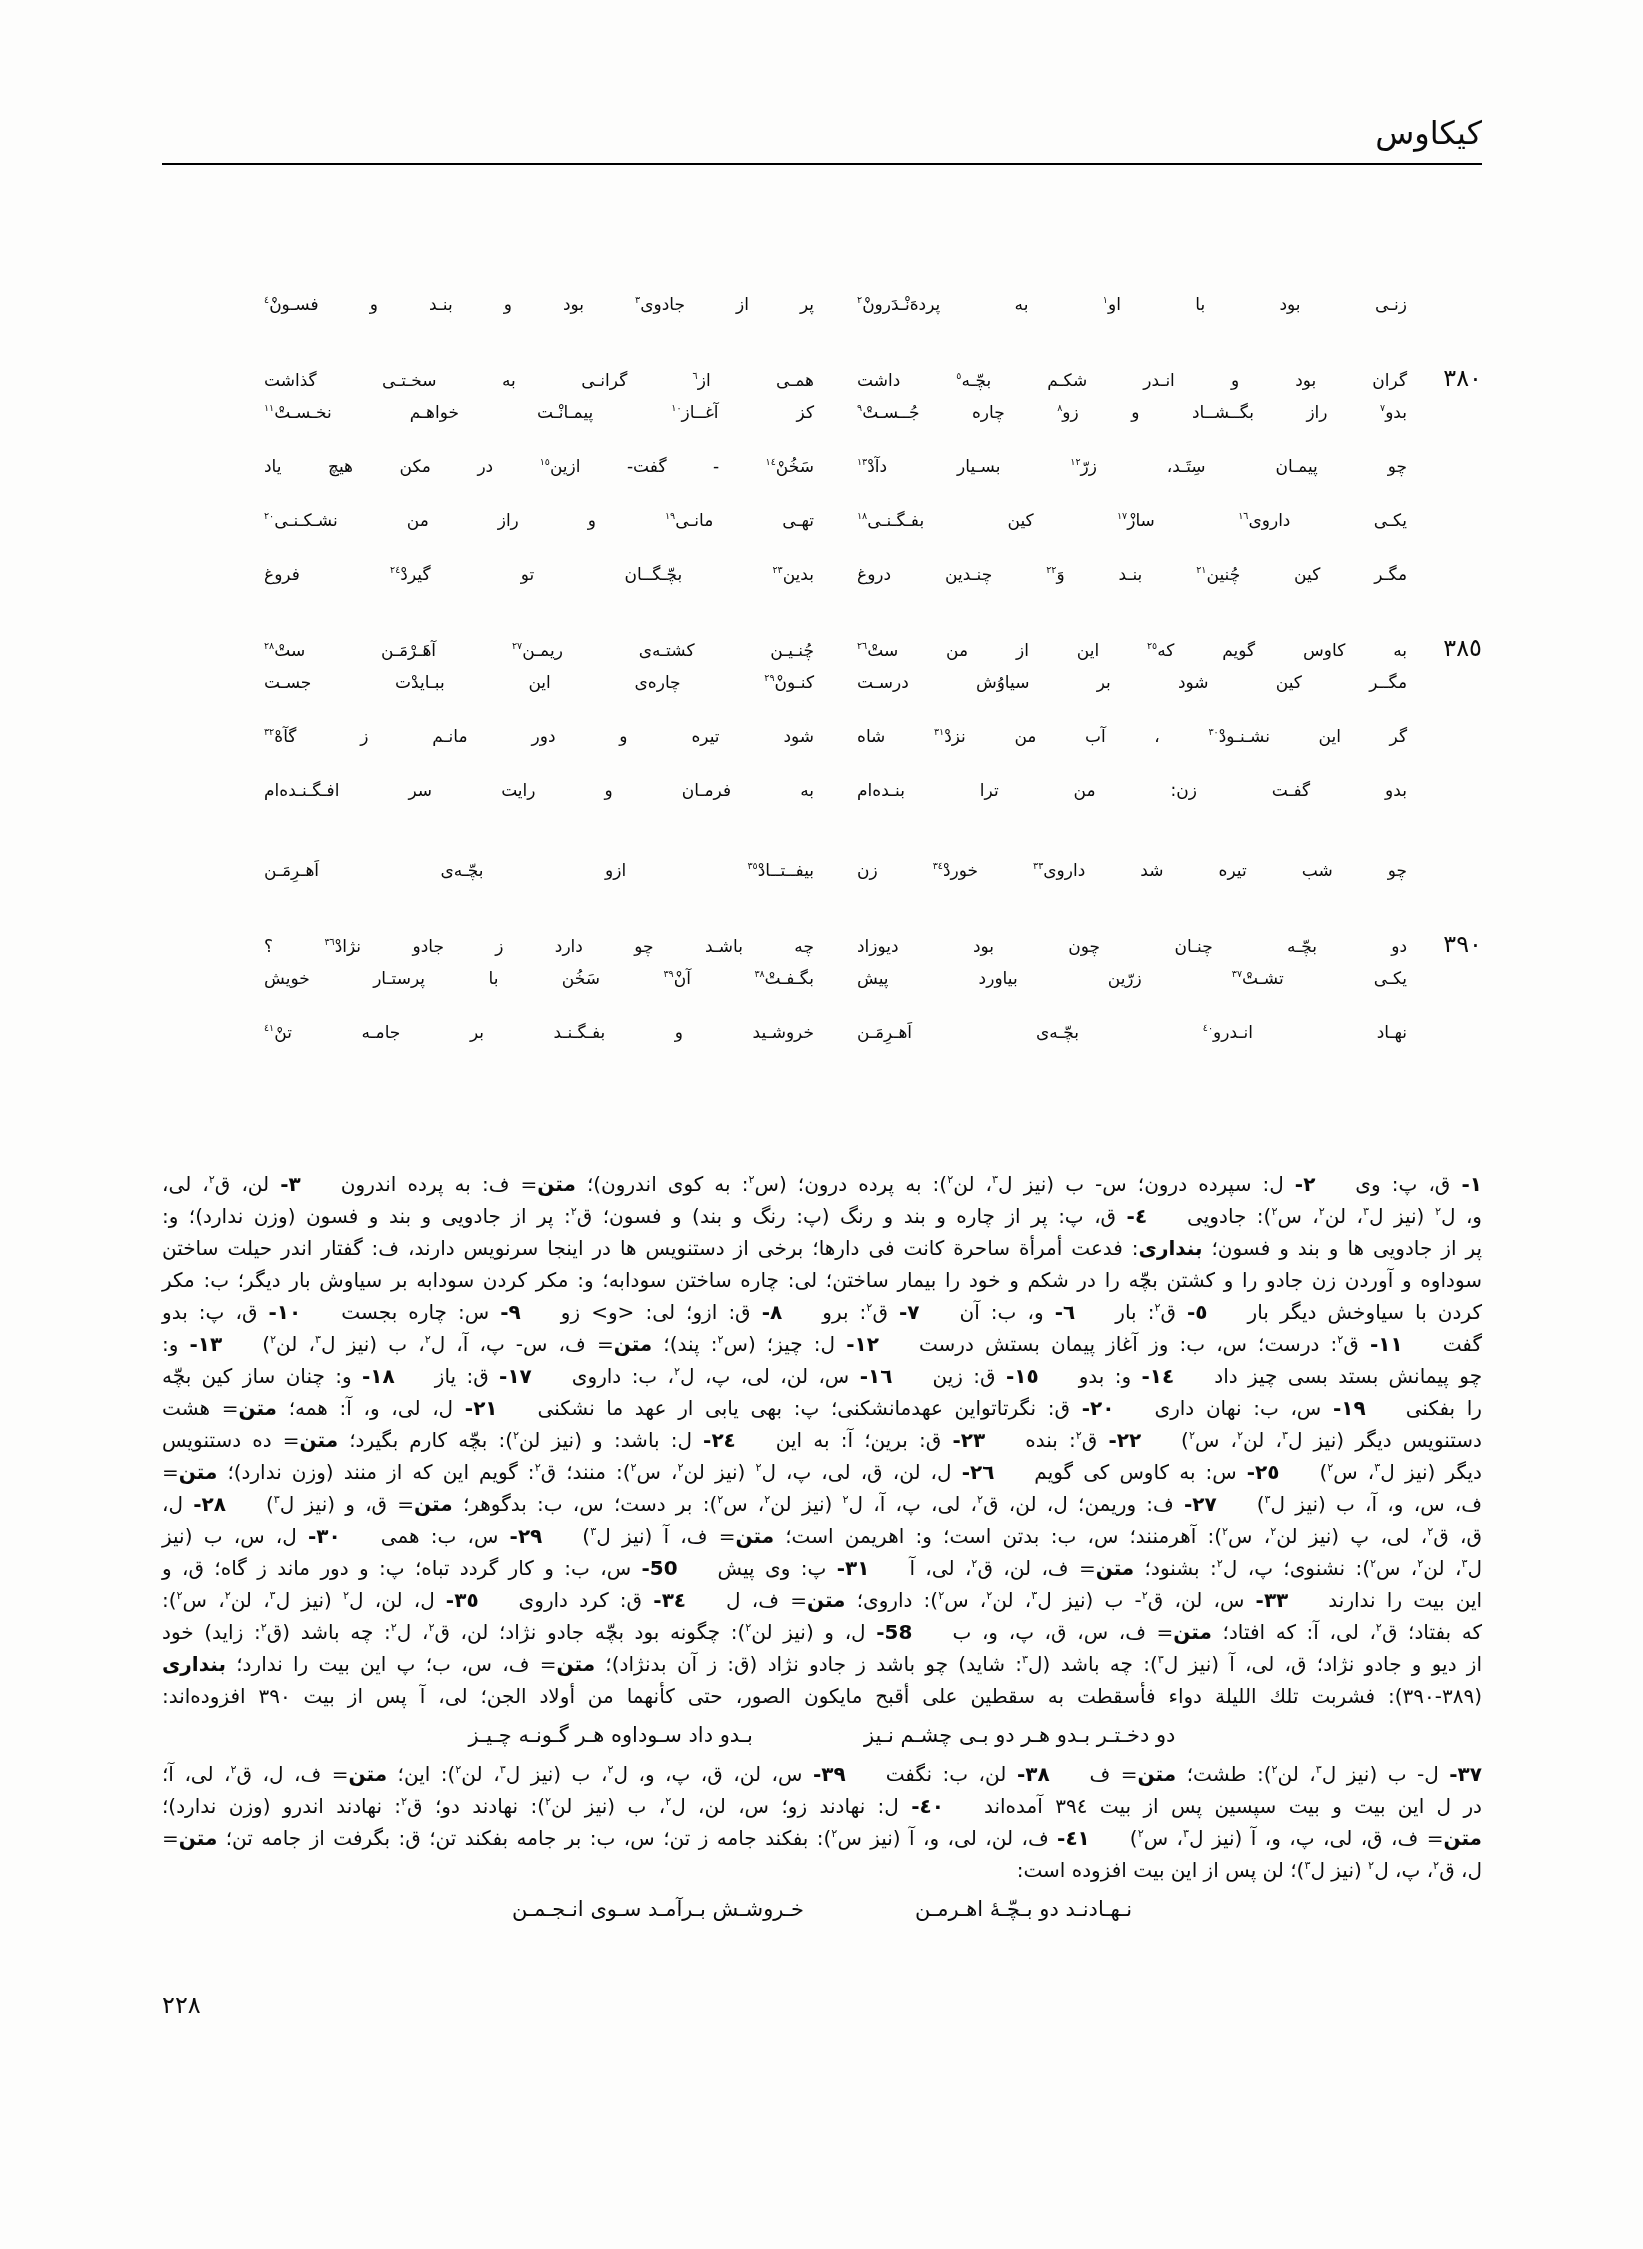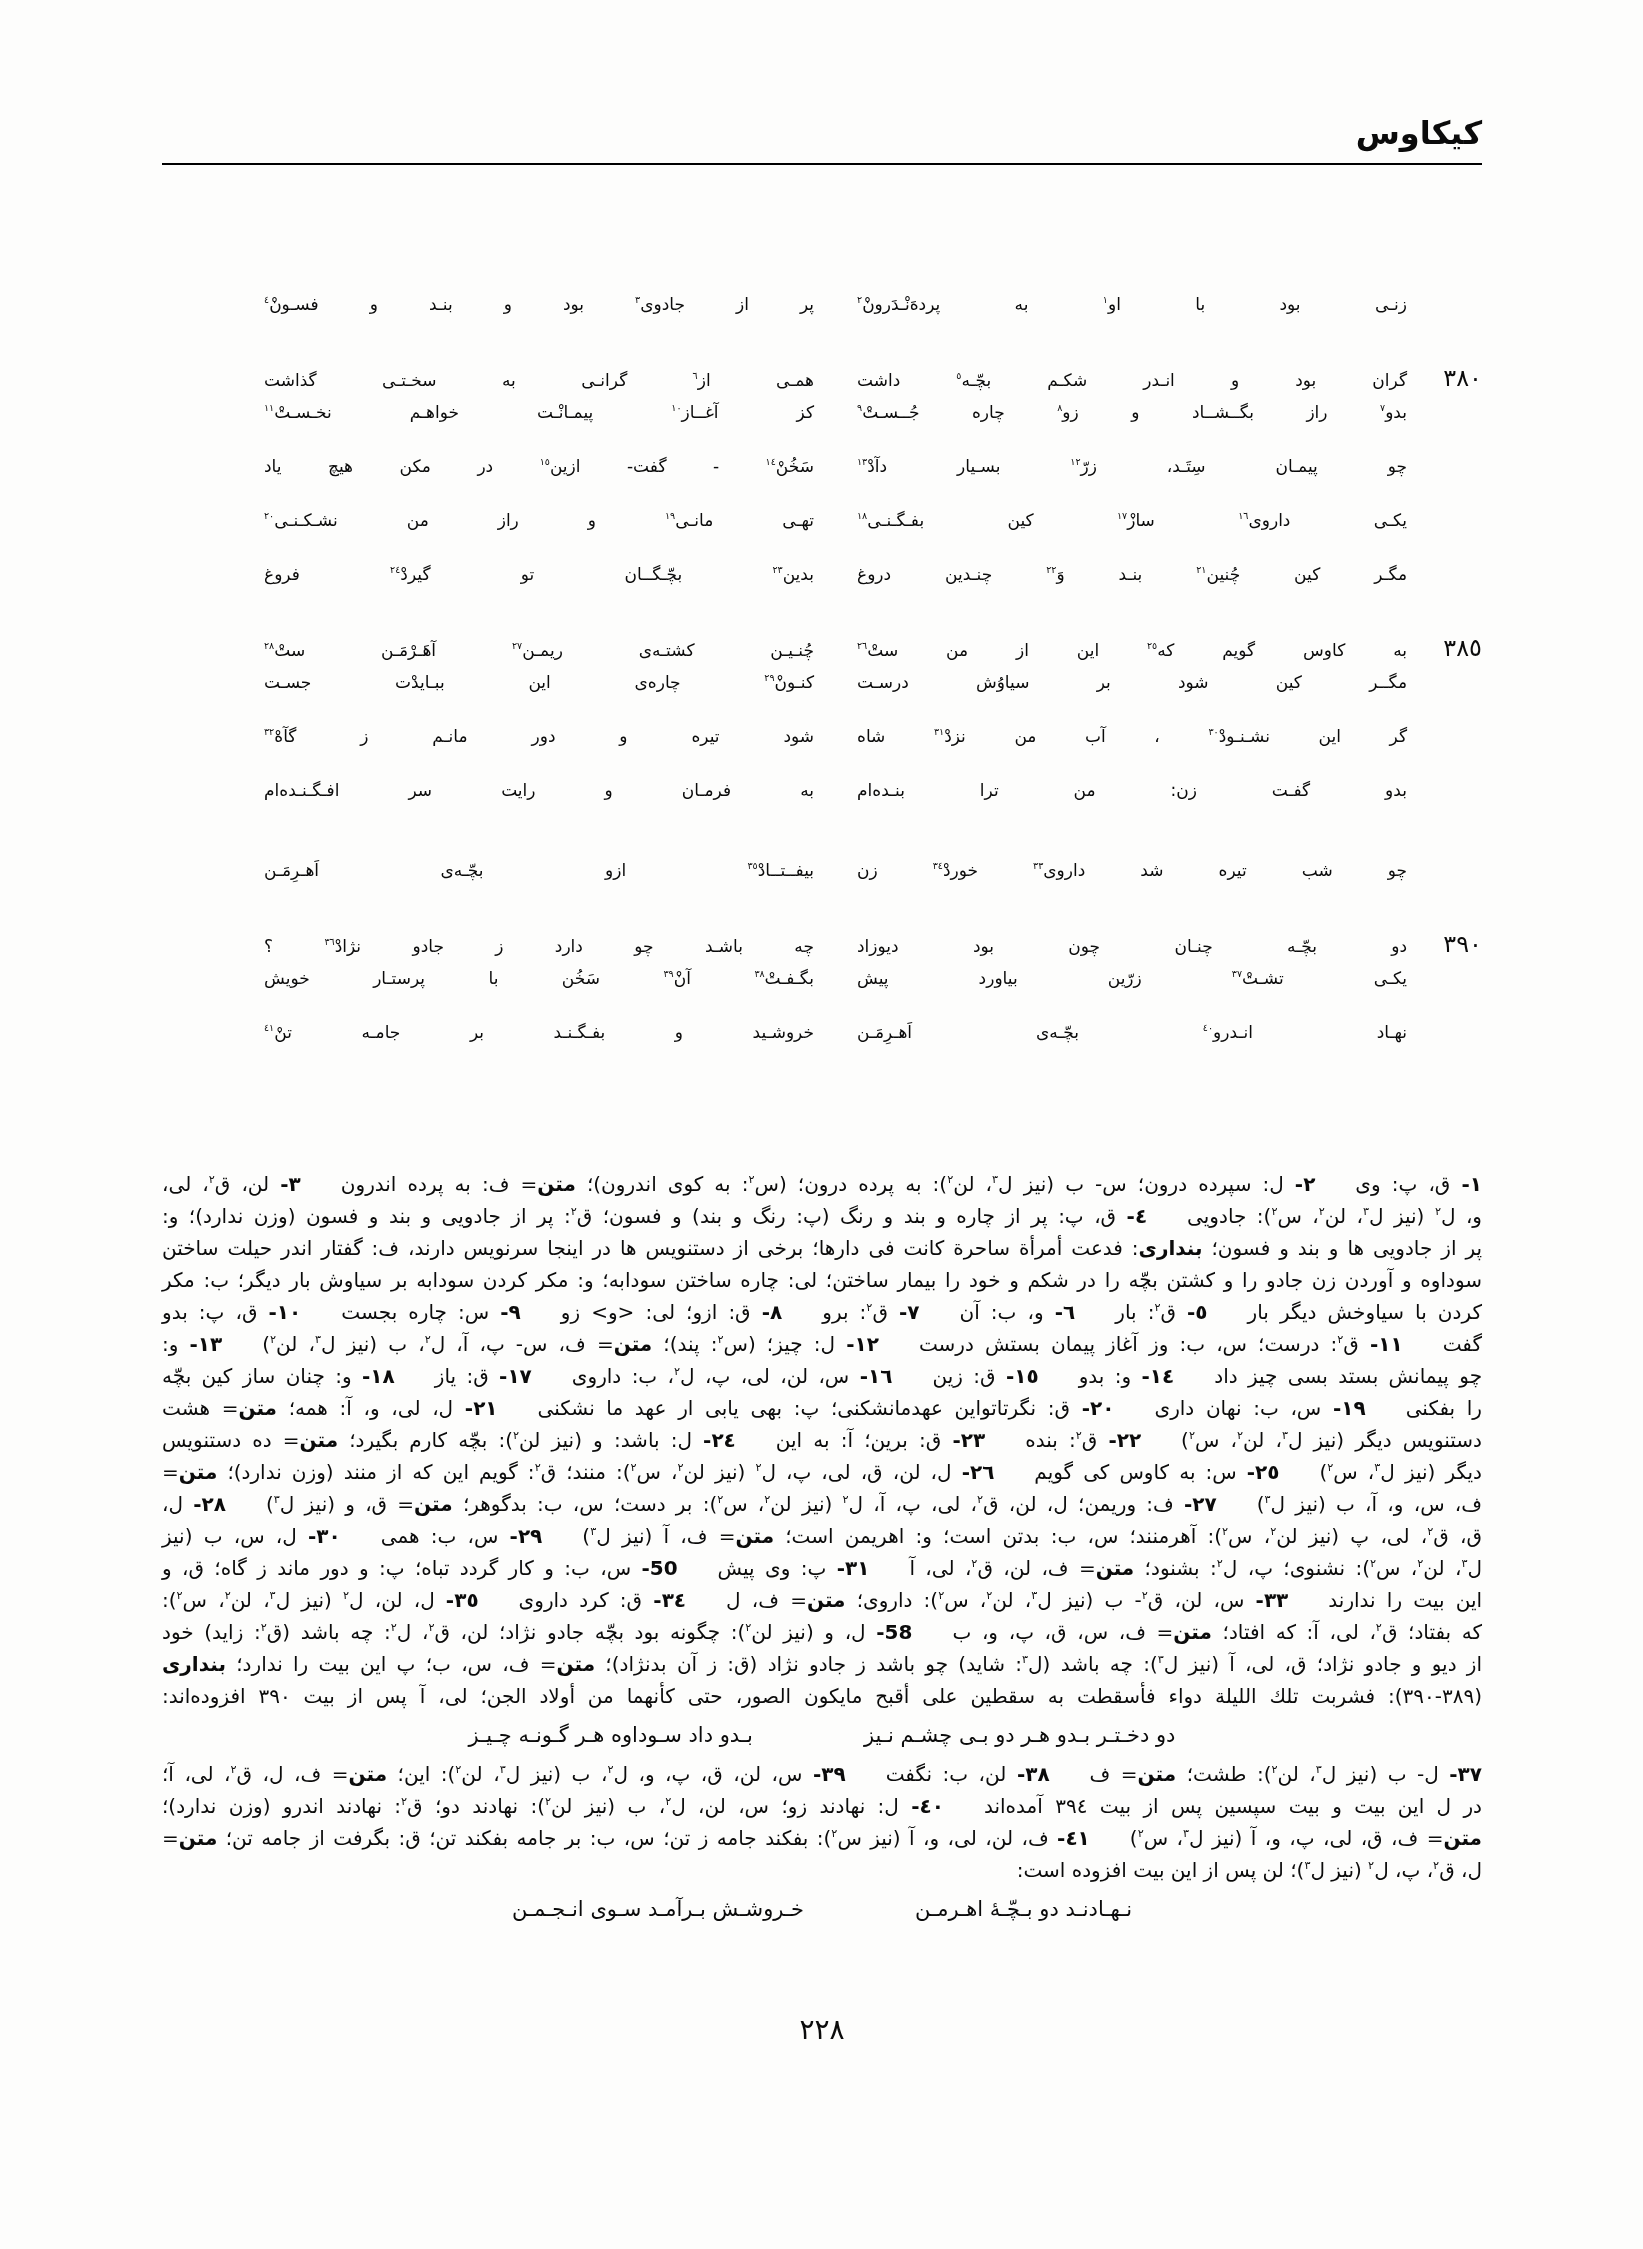--- a/index.html
+++ b/index.html
@@ -1,35 +1,35 @@
 <!DOCTYPE html>
 <html lang="fa" dir="rtl" style="font-size:11px"><head>
 <meta charset="utf-8">
 <style>
   html,body{margin:0;padding:0;}
   body{
     width:1644px;height:2250px;background:#fdfdfc;color:#0b0b0b;
     font-family:"DejaVu Sans",sans-serif;direction:rtl;overflow:hidden;
   }
   .page{box-sizing:border-box;width:1644px;height:2250px;padding:117px 162px 0 162px;}
-  .header-title{text-align:right;font-size:32px;font-weight:bold;letter-spacing:0.7px;line-height:1;}
+  .header-title{text-align:right;font-size:32px;font-weight:normal;letter-spacing:0.7px;line-height:1;}
   .header-rule{border:none;border-top:2.8px solid #000;margin:14px 0 0 0;width:100%;}
   .verses{margin-top:103px;}
   .vrow{display:flex;align-items:baseline;height:54px;}
   .vrow.stanza-gap{margin-top:26.4px;}
   .vnum{width:75px;flex:0 0 75px;font-size:24px;letter-spacing:2.1px;margin-top:42px;}
   .hemi{width:550px;flex:0 0 550px;font-size:17px;text-align:justify;text-align-last:justify;white-space:nowrap;overflow:visible;}
   .col-spacer{width:43px;flex:0 0 43px;}
   sup{font-size:0.56em;line-height:0;vertical-align:super;letter-spacing:0;}
   .footnotes{margin-top:118px;}
   .fn{font-size:20px;line-height:32px;text-align:justify;text-align-last:justify;}
   .fn.partial{text-align-last:right;}
   .inserted-verse{display:flex;justify-content:center;gap:111px;font-size:21px;line-height:32px;margin:7px 0;}
   .inserted-verse .iv-hemi{white-space:nowrap;}
-  .page-number{text-align:center;font-size:28px;margin-top:88px;letter-spacing:2.8px;}
+  .page-number{text-align:left;font-size:24px;margin-top:66px;letter-spacing:2.8px;}
   b{font-weight:bold;}
 </style>
 </head>
 <body>
 
 <div class="page">
 
   <div class="header-title">کیکاوس</div>
   <hr class="header-rule">
 

